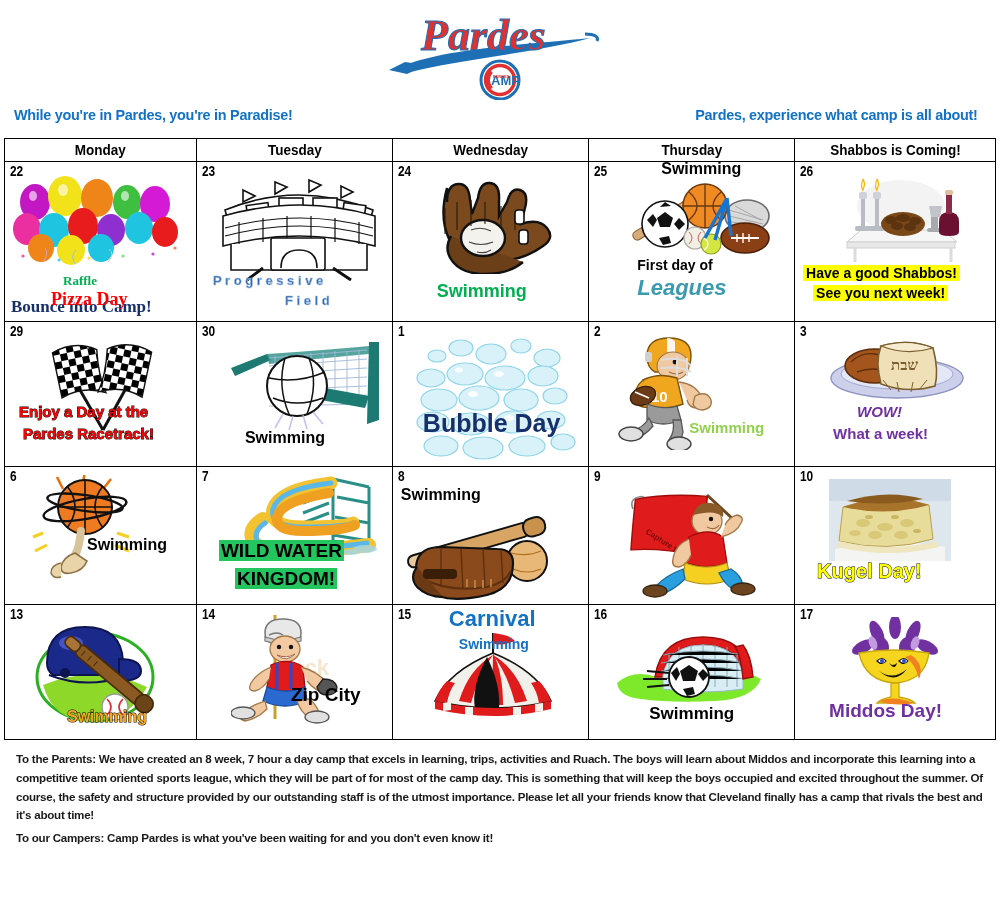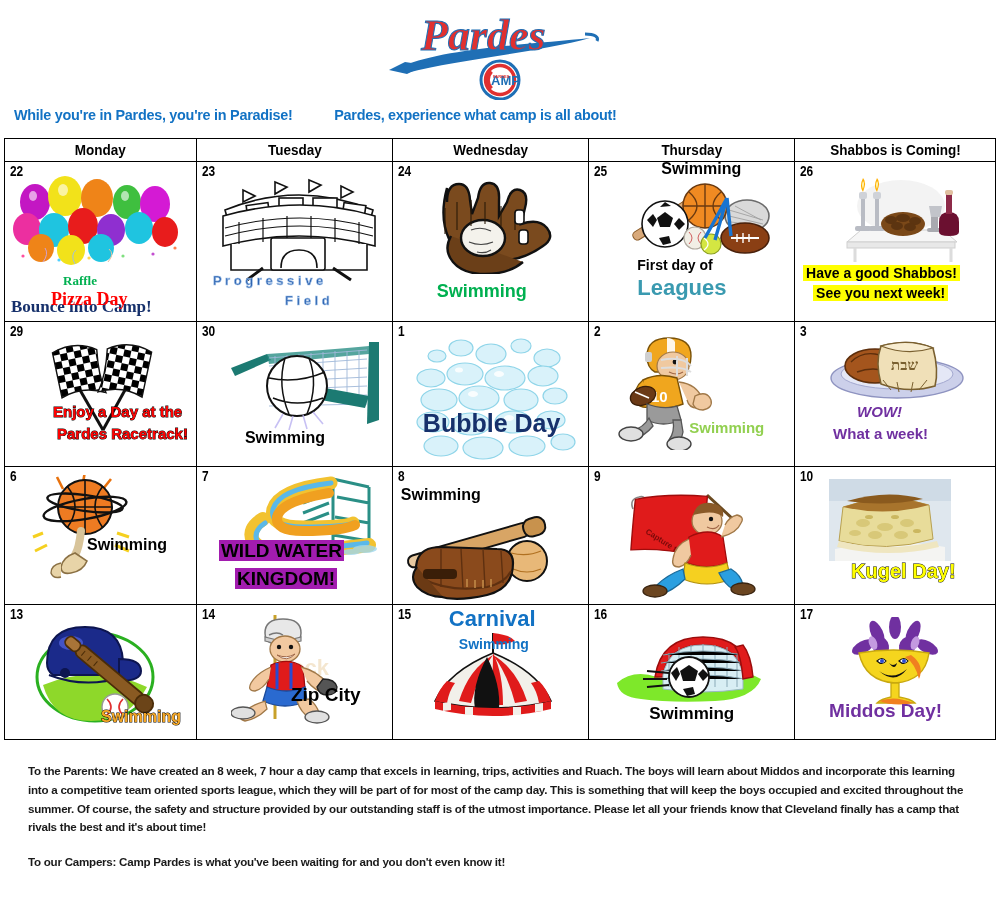--- a/index.html
+++ b/index.html
@@ -10,21 +10,21 @@
     font-family:"Liberation Serif", serif;
     overflow:hidden;
   }
 
   
   .logo-wrap { height:100px; position:relative; }
   .logo-svg { position:absolute; left:50%; top:4px; transform:translateX(-50%); }
 
   
   .taglines {
-    display:flex; justify-content:flex-start;
+    display:flex; justify-content:space-between;
     padding:6px 22px 0 14px;
     height:34px;
   }
   .tagline {
     color:#1272c4;
     font-family:"Liberation Sans", sans-serif;
     font-weight:bold;
     font-size:15.5px;
     letter-spacing:-0.3px;
     transform:scaleX(0.93);
@@ -96,35 +96,35 @@
     position:absolute;
     font-family:"Liberation Sans", sans-serif;
     font-weight:bold;
     white-space:nowrap;
     z-index:6;
     line-height:1.05;
   }
   .serif { font-family:"Liberation Serif", serif; }
 
   
-  .ol-black { -webkit-text-stroke:0.9px #000; paint-order:stroke fill;margin-left:34px; }
+  .ol-black { -webkit-text-stroke:0.9px #000; paint-order:stroke fill; }
   .hl-yellow { background:#ffff00; padding:0 3px; }
-  .hl-cyan { background:#a21caf; padding:0 2px; }
+  .hl-cyan { background:#22c55e; padding:0 2px; }
 
   
   .footer {
     padding:6px 12px 0 12px;
     font-family:"Liberation Sans", sans-serif;
     font-size:11.6px;
     font-weight:bold;
     line-height:1.62;
     color:#1a1a1a;
     letter-spacing:-0.25px;
   }
-  .footer p { margin:16px; }
+  .footer p { margin:4px; }
   .footer .p2 { margin-top:1px; }
 </style>
 </head>
 <body>
 
 <div class="logo-wrap">
   <svg class="logo-svg" width="230" height="96" viewBox="0 0 230 96">
     <path d="M4 66 L20 58 L40 61 L22 70 Z" fill="#1f6fb5"></path>
     <path d="M18 62 C60 44 150 40 205 34 C150 49 70 56 22 69 Z" fill="#1f6fb5"></path>
     <path d="M200 30 C210 30 214 33 212 37" stroke="#1f6fb5" stroke-width="3" fill="none"></path>
@@ -273,21 +273,21 @@
           <polygon points="40,58 50,56 52,63 44,65"></polygon>
           <polygon points="46,22 52,26 41,27"></polygon>
         </g>
         <circle cx="76" cy="58" r="11" fill="#f2efe6" stroke="#b0aaa0" stroke-width="1.2"></circle>
         <path d="M70 52 q6 6 0 12 M82 52 q-6 6 0 12" stroke="#d06060" stroke-width="1" fill="none"></path>
         <circle cx="92" cy="64" r="10" fill="#d4e642" stroke="#8ca020" stroke-width="1.2"></circle>
         <path d="M85 58 q8 6 0 12" stroke="#fff" stroke-width="1.2" fill="none"></path>
         <path d="M108 18 L86 58 M108 18 L96 60 M108 18 L112 56" stroke="#1874d1" stroke-width="3.4" fill="none"></path>
       </svg>
       <span class="lbl" style="left:48px;top:96px;font-size:14px;color:#000;">First day of</span>
-      <span class="lbl" style="left:48px;top:114px;font-size:22px;color:#3a9ab0;">Leagues</span>
+      <span class="lbl" style="left:48px;top:114px;font-size:22px;color:#3a9ab0;font-style:italic;">Leagues</span>
     </td>
 
     <td class="cell c5">
       <span class="daynum">26</span>
       <svg class="art" style="left:38px;top:14px;" width="136" height="86" viewBox="0 0 136 86">
         <ellipse cx="68" cy="30" rx="44" ry="26" fill="#eeeeee" opacity="0.7"></ellipse>
         <path d="M14 66 l14 -12 l82 0 l14 12 Z" fill="#f6f6f6" stroke="#cfcfcf"></path>
         <rect x="14" y="66" width="108" height="6" fill="#e8e8e8" stroke="#cfcfcf"></rect>
         <path d="M22 72 l0 14 M118 72 l0 14" stroke="#dcdcdc" stroke-width="3"></path>
         <g>

